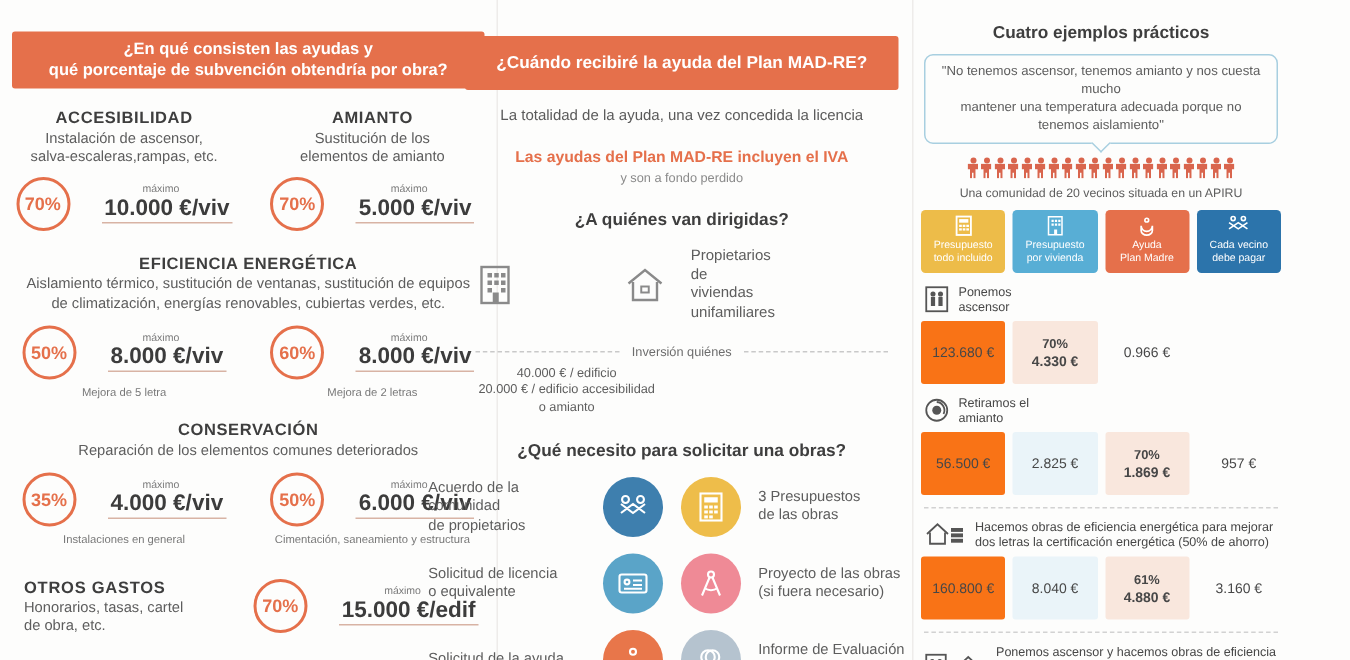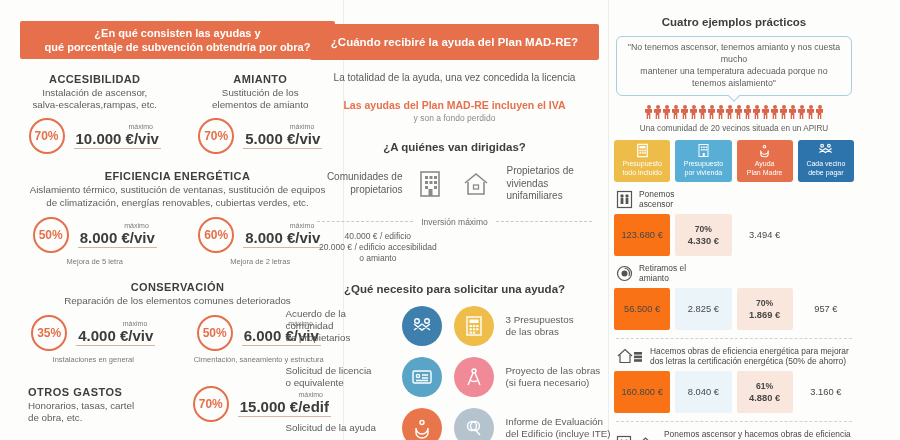--- a/index.html
+++ b/index.html
@@ -1,37 +1,37 @@
 <!DOCTYPE html>
 <html><head>
 <meta charset="utf-8">
 <style>
   * { margin:0; padding:0; box-sizing:border-box; }
   html,body { width:900px; height:440px; }
   body { font-family:"Liberation Sans", sans-serif; background:#fdfdfc; color:#4c4c4c; position:relative; overflow:hidden; }
   .pre { white-space:pre-line; }
   .col { position:absolute; top:0; height:440px; }
-  #col-left   { left:12px;   width:332px; border-right:1px solid #eeecea; }
+  #col-left   { left:0;   width:332px; border-right:1px solid #eeecea; }
   #col-middle { left:301px; width:308px; border-right:1px solid #eeecea; }
   #col-right  { left:610px; width:248px; }
 
   
   .obox { background:#e5704b; color:#fff; font-weight:bold; text-align:center;
           border-radius:2px; display:flex; align-items:center; justify-content:center; }
   #left-header { margin:21px 8px 0 8px; height:38px; font-size:11px; line-height:1.3; }
   #mid-header  { margin:24px 9px 0 9px; height:36px; font-size:11.5px; }
 
   
   .sec-title { font-weight:bold; color:#3e3e3e; font-size:11px; letter-spacing:.4px; text-align:center; }
   .sec-desc  { font-size:9.8px; color:#5d5d5d; text-align:center; line-height:1.25; margin-top:2px; }
 
   
   .pct { width:36px; height:36px; border:2px solid #e5704b; border-radius:50%; color:#e5704b;
          font-weight:bold; font-size:12px; display:flex; align-items:center; justify-content:center; flex:none; }
-  .amt-block { display:flex; flex-direction:column; align-items:flex-end; }
+  .amt-block { display:flex; flex-direction:column; align-items:center;margin-left:12px; }
   .max-lab { font-size:7px; color:#7a7a7a; margin-right:8px; }
   .amt { font-size:15px; font-weight:bold; color:#3c3c3c; border-bottom:1px solid #d8b3a4; padding:0 2px 1px 2px; }
   .pct-row { display:flex; align-items:center; justify-content:center; gap:9px; margin-top:7px; }
   .pct-caption { font-size:7.5px; color:#787878; text-align:center; margin-top:4px; }
 
   .cat-grid { display:grid; grid-template-columns:1fr 1fr; margin-top:14px; }
   .two-col { display:flex; justify-content:space-around; margin-top:4px; }
 
   #otros { display:flex; margin:22px 12px 0 16px; align-items:flex-start; justify-content:space-between; }
   #otros .sec-title { text-align:left; letter-spacing:.5px; }
@@ -197,22 +197,20 @@
 </div>
 
 <div class="col" id="col-middle">
   <div class="obox" id="mid-header">¿Cuándo recibiré la ayuda del Plan MAD-RE?</div>
   <div class="mid-text">La totalidad de la ayuda, una vez concedida la licencia</div>
   <div class="mid-highlight">Las ayudas del Plan MAD-RE incluyen el IVA</div>
   <div class="mid-sub">y son a fondo perdido</div>
 
   <div class="mid-q">¿A quiénes van dirigidas?</div>
   <div class="aud-row">
-    <div class="aud-label r pre">Comunidades de
-propietarios</div>
     <span class="exicon">
       <svg width="30" height="30" viewBox="0 0 30 30">
           <rect x="6" y="3" width="18" height="24" fill="none" stroke="#8a8a8a" stroke-width="1.6"></rect>
           <g fill="#8a8a8a">
             <rect x="10" y="7" width="3" height="3"></rect>
             <rect x="14.5" y="7" width="3" height="3"></rect>
             <rect x="19" y="7" width="3" height="3"></rect>
             <rect x="10" y="12" width="3" height="3"></rect>
             <rect x="14.5" y="12" width="3" height="3"></rect>
             <rect x="19" y="12" width="3" height="3"></rect>
@@ -228,30 +226,30 @@
           <path d="M7 13 V25 H23 V13" fill="none" stroke="#8a8a8a" stroke-width="1.6"></path>
           <rect x="12.5" y="16" width="5" height="4" fill="none" stroke="#8a8a8a" stroke-width="1.3"></rect>
         </svg>
     </span>
     <div class="aud-label pre">Propietarios de
 viviendas unifamiliares</div>
   </div>
 
   <div class="inv-row">
     <span class="inv-line"></span>
-    <span class="inv-label">Inversión máximo</span>
+    <span class="inv-label">Inversión quiénes</span>
     <span class="inv-line"></span>
   </div>
   <div class="inv-amts">
     <div class="inv-amt pre">40.000 € / edificio
 20.000 € / edificio accesibilidad
 o amianto</div>
   </div>
 
-  <div class="mid-q">¿Qué necesito para solicitar una ayuda?</div>
+  <div class="mid-q">¿Qué necesito para solicitar una obras?</div>
 
   <div class="req-row">
     <div class="req-label r pre">Acuerdo de la
 comunidad
 de propietarios</div>
     <span class="cicon" style="background:#3e7fae">
       <svg width="24" height="24" viewBox="0 0 24 24" fill="none" stroke="#fff" stroke-width="1.4">
           <circle cx="7" cy="7" r="2.3"></circle>
           <circle cx="17" cy="7" r="2.3"></circle>
           <path d="M4 16 L12 10 L20 16 M4 10 L12 16 L20 10"></path>
@@ -401,21 +399,21 @@
           </span>
         <span class="pre">Ponemos
 ascensor</span>
       </div>
       <div class="ex-vals">
         <div class="cell cy">123.680 €</div>
         <div class="cell co">
           <span class="aidpct">70%</span>
           <span class="aidamt">4.330 €</span>
         </div>
-        <div class="cell cw">3.494 €</div>
+        <div class="cell cw">0.966 €</div>
       </div>
     </div>
 
     <div>
       <div class="ex-label">
         <span class="exicon">
             <svg width="17" height="17" viewBox="0 0 17 17">
               <circle cx="8.5" cy="8.5" r="7" fill="none" stroke="#555" stroke-width="1.2"></circle>
               <circle cx="8.5" cy="8.5" r="3" fill="#555"></circle>
               <path d="M8.5 3 A5.5 5.5 0 0 1 13 11" fill="none" stroke="#555" stroke-width="1.2"></path>

